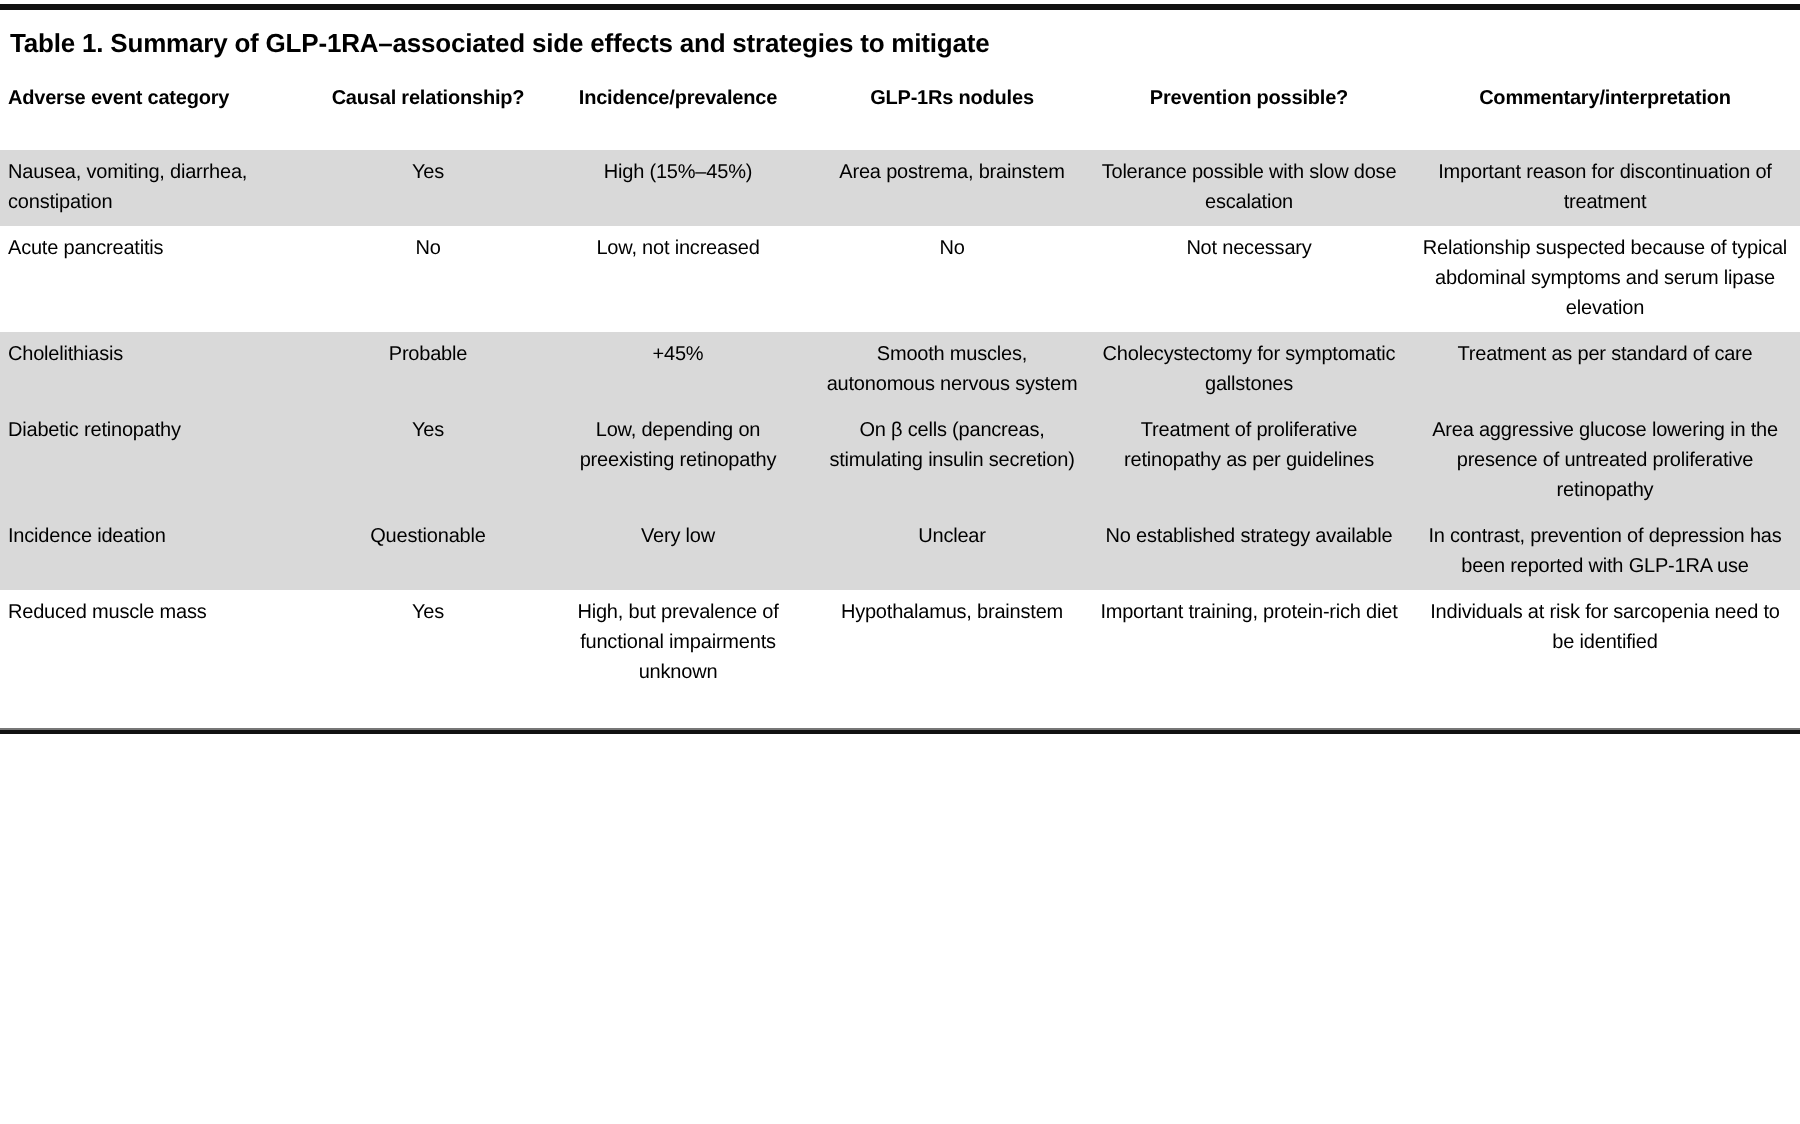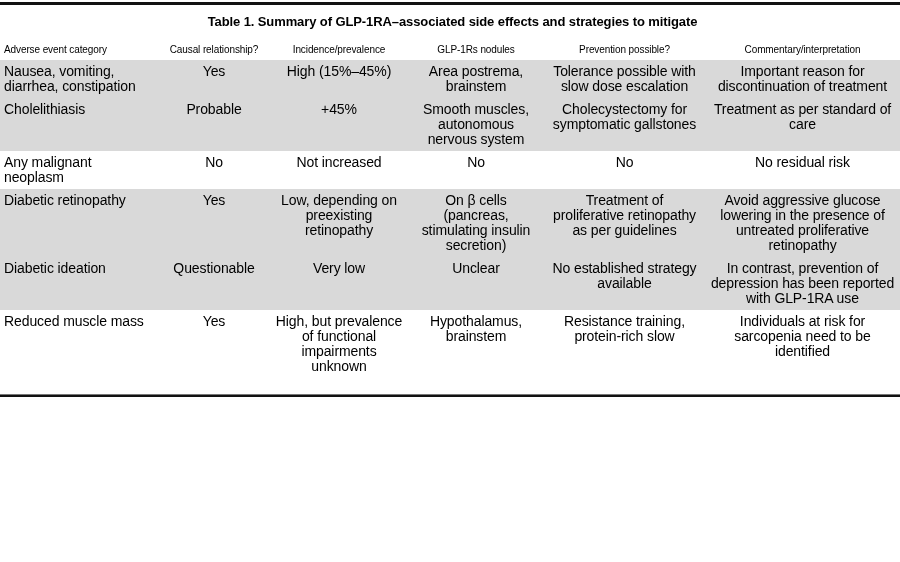--- a/index.html
+++ b/index.html
@@ -32,40 +32,39 @@
     margin-top: 16px;
     border-top: 1px solid #777777;
     box-sizing: border-box;
   }
   .title {
     font-size: 13px;
     font-weight: bold;
     letter-spacing: -0.1px;
     margin: 9px 0 0 5px;
     line-height: 16px;
-    text-align: center;
   }
   table.se-table {
     width: 900px;
     border-collapse: collapse;
     table-layout: fixed;
     margin-top: 12px;
   }
   .se-table th {
     font-size: 10px;
-    font-weight: normal;
+    font-weight: bold;
     letter-spacing: -0.1px;
     white-space: nowrap;
     text-align: center;
     vertical-align: bottom;
-    padding: 2px 5px 5px 5px;
+    padding: 2px 5px 20px 5px;
     overflow: visible;
   }
   .se-table td {
-    font-size: 14px;
+    font-size: 10px;
     line-height: 15px;
     letter-spacing: -0.1px;
     text-align: center;
     vertical-align: top;
     padding: 4px 5px;
   }
   .se-table th.first,
   .se-table td:first-child {
     text-align: left;
     padding-left: 4px;
@@ -102,57 +101,57 @@
     </thead>
     <tbody>
         <tr class="shaded">
           <td>Nausea, vomiting, diarrhea, constipation</td>
           <td>Yes</td>
           <td>High (15%–45%)</td>
           <td>Area postrema, brainstem</td>
           <td>Tolerance possible with slow dose escalation</td>
           <td>Important reason for discontinuation of treatment</td>
         </tr>
+        <tr>
+          <td>Acute pancreatitis</td>
+          <td>No</td>
+          <td>Low, not increased</td>
+          <td>No</td>
+          <td>Not necessary</td>
+          <td>Relationship suspected because of typical abdominal symptoms and serum lipase elevation</td>
+        </tr>
         <tr class="shaded">
           <td>Cholelithiasis</td>
           <td>Probable</td>
           <td>+45%</td>
           <td>Smooth muscles, autonomous nervous system</td>
           <td>Cholecystectomy for symptomatic gallstones</td>
           <td>Treatment as per standard of care</td>
         </tr>
-        <tr>
-          <td>Any malignant neoplasm</td>
-          <td>No</td>
-          <td>Not increased</td>
-          <td>No</td>
-          <td>No</td>
-          <td>No residual risk</td>
-        </tr>
         <tr class="shaded">
           <td>Diabetic retinopathy</td>
           <td>Yes</td>
           <td>Low, depending on preexisting retinopathy</td>
           <td>On β cells (pancreas, stimulating insulin secretion)</td>
           <td>Treatment of proliferative retinopathy as per guidelines</td>
-          <td>Avoid aggressive glucose lowering in the presence of untreated proliferative retinopathy</td>
+          <td>Area aggressive glucose lowering in the presence of untreated proliferative retinopathy</td>
         </tr>
         <tr class="shaded">
-          <td>Diabetic ideation</td>
+          <td>Incidence ideation</td>
           <td>Questionable</td>
           <td>Very low</td>
           <td>Unclear</td>
           <td>No established strategy available</td>
           <td>In contrast, prevention of depression has been reported with GLP-1RA use</td>
         </tr>
         <tr>
           <td>Reduced muscle mass</td>
           <td>Yes</td>
           <td>High, but prevalence of functional impairments unknown</td>
           <td>Hypothalamus, brainstem</td>
-          <td>Resistance training, protein-rich slow</td>
+          <td>Important training, protein-rich diet</td>
           <td>Individuals at risk for sarcopenia need to be identified</td>
         </tr>
       </tbody>
   </table>
 
   <div class="rule bottom"></div>
 </div>
 
 </body></html>

